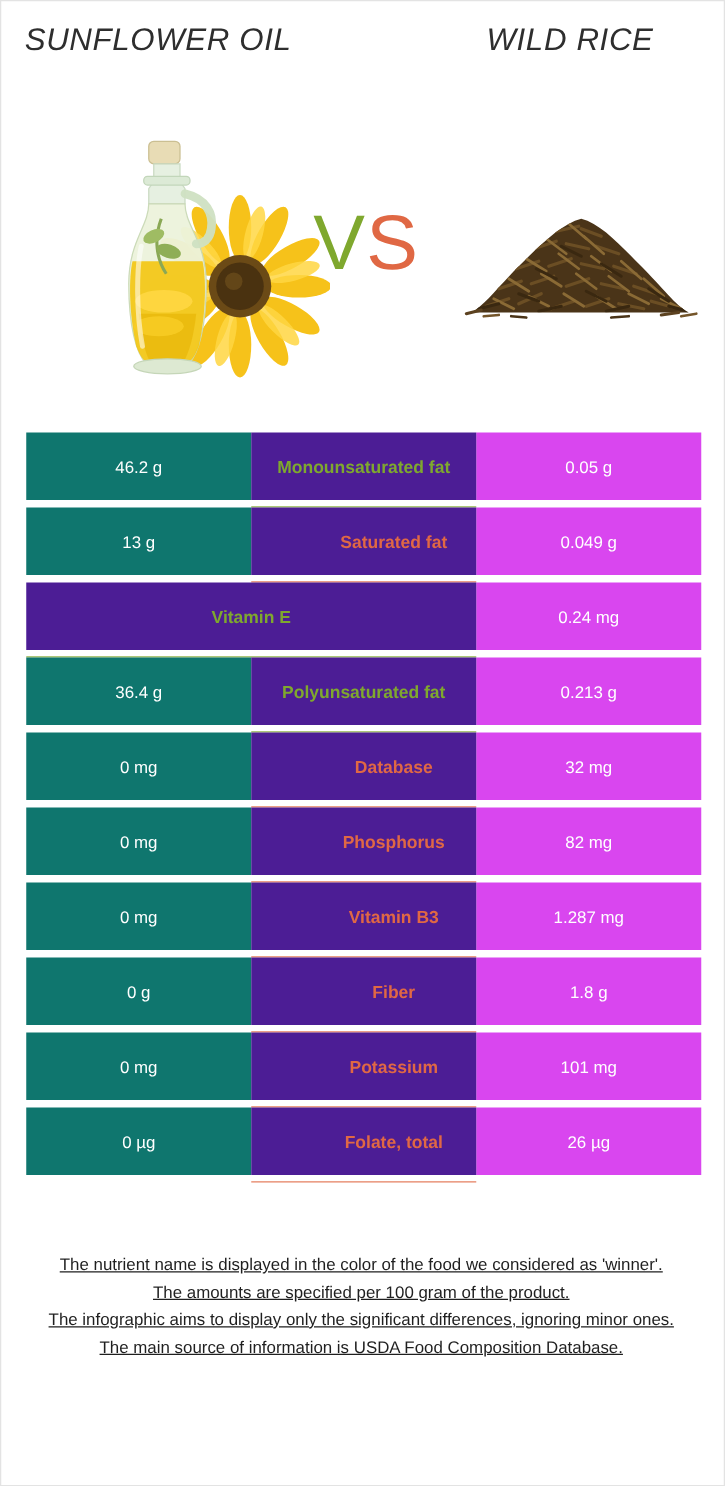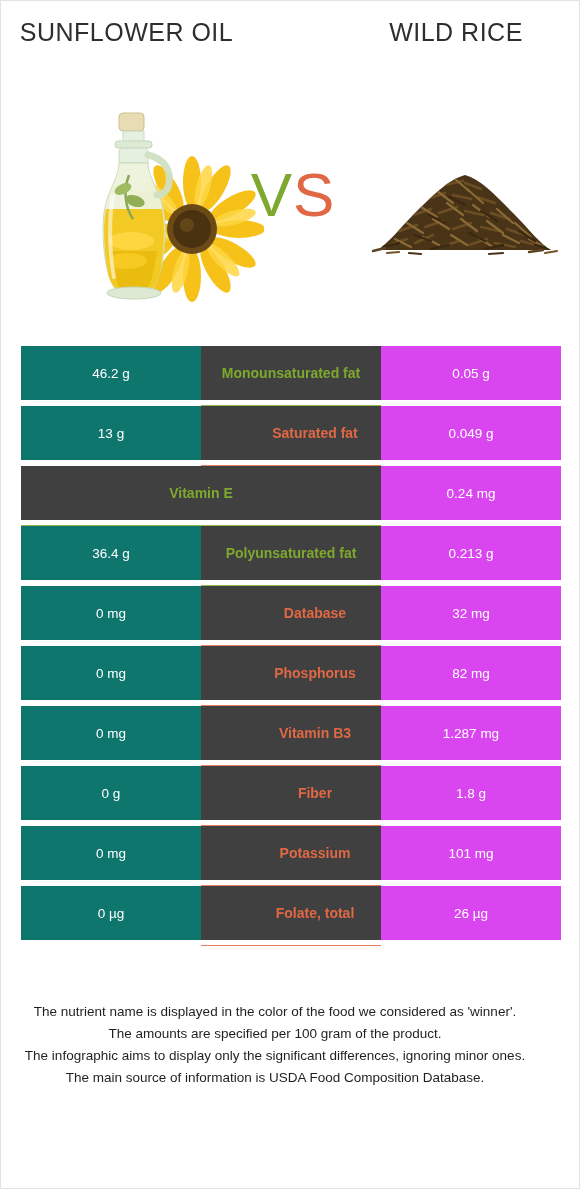--- a/index.html
+++ b/index.html
@@ -17,20 +17,21 @@
     background: #ffffff;
     border: 1px solid #e3e3e3;
     box-sizing: border-box;
     overflow: hidden;
   }
 
   
   .header {
     position: relative;
     height: 100px;
+    font-style: italic;
   }
   .food-title {
     position: absolute;
     top: 16px;
     font-family: "Liberation Sans", sans-serif;
     font-size: 25px;
     font-weight: 300;
     letter-spacing: 0.5px;
     color: #2e2e2e;
     text-align: center;
@@ -106,21 +107,21 @@
     font-weight: 400;
     box-sizing: border-box;
   }
   .cell-left  { background: #0f766e; }
   .cell-right { background: #d946ef; }
   .cell-mid {
     flex: 1;
     display: flex;
     align-items: center;
     justify-content: center;
-    background: #404040;
+    background: #4c1d95;
     font-size: 14px;
     font-weight: 600;
     box-sizing: border-box;
     position: relative;
   }
   .cell-mid.win-green { color: #7FA82E; }
   .cell-mid.win-red   { color: #E06844; padding-left: 48px; }
   
   .cell-mid::after {
     content: "";
@@ -129,28 +130,29 @@
     right: 0;
     bottom: -6px;
     height: 1px;
     background: currentColor;
     opacity: 0.85;
   }
 
   
   .footnote {
     position: absolute;
-    left: 14px;
+    left: 28px;
     top: 1000px;
     width: 520px;
     text-align: center;
     font-size: 13.5px;
     line-height: 1.62;
     color: #1f1f1f;
     font-family: "Liberation Sans", sans-serif;
+    text-decoration: underline;
   }
   .footnote div { white-space: normal; }
 </style>
 </head>
 <body>
 
 <div class="page">
 
   <div class="header">
     <div class="food-title left">SUNFLOWER OIL</div>

